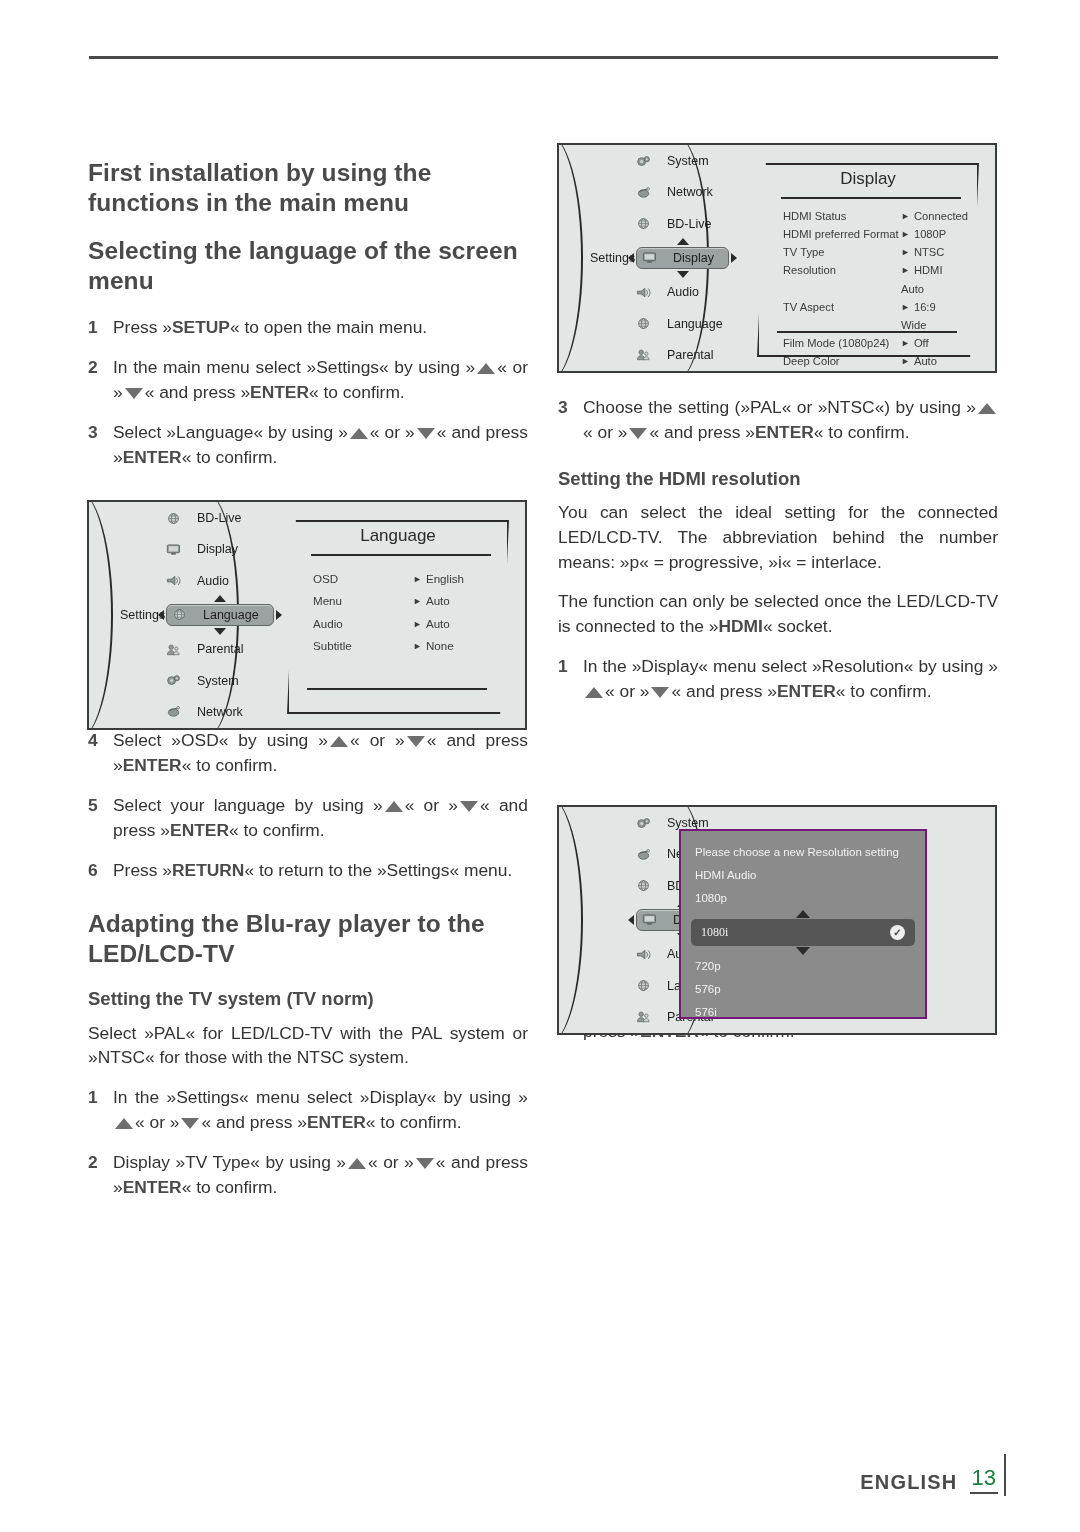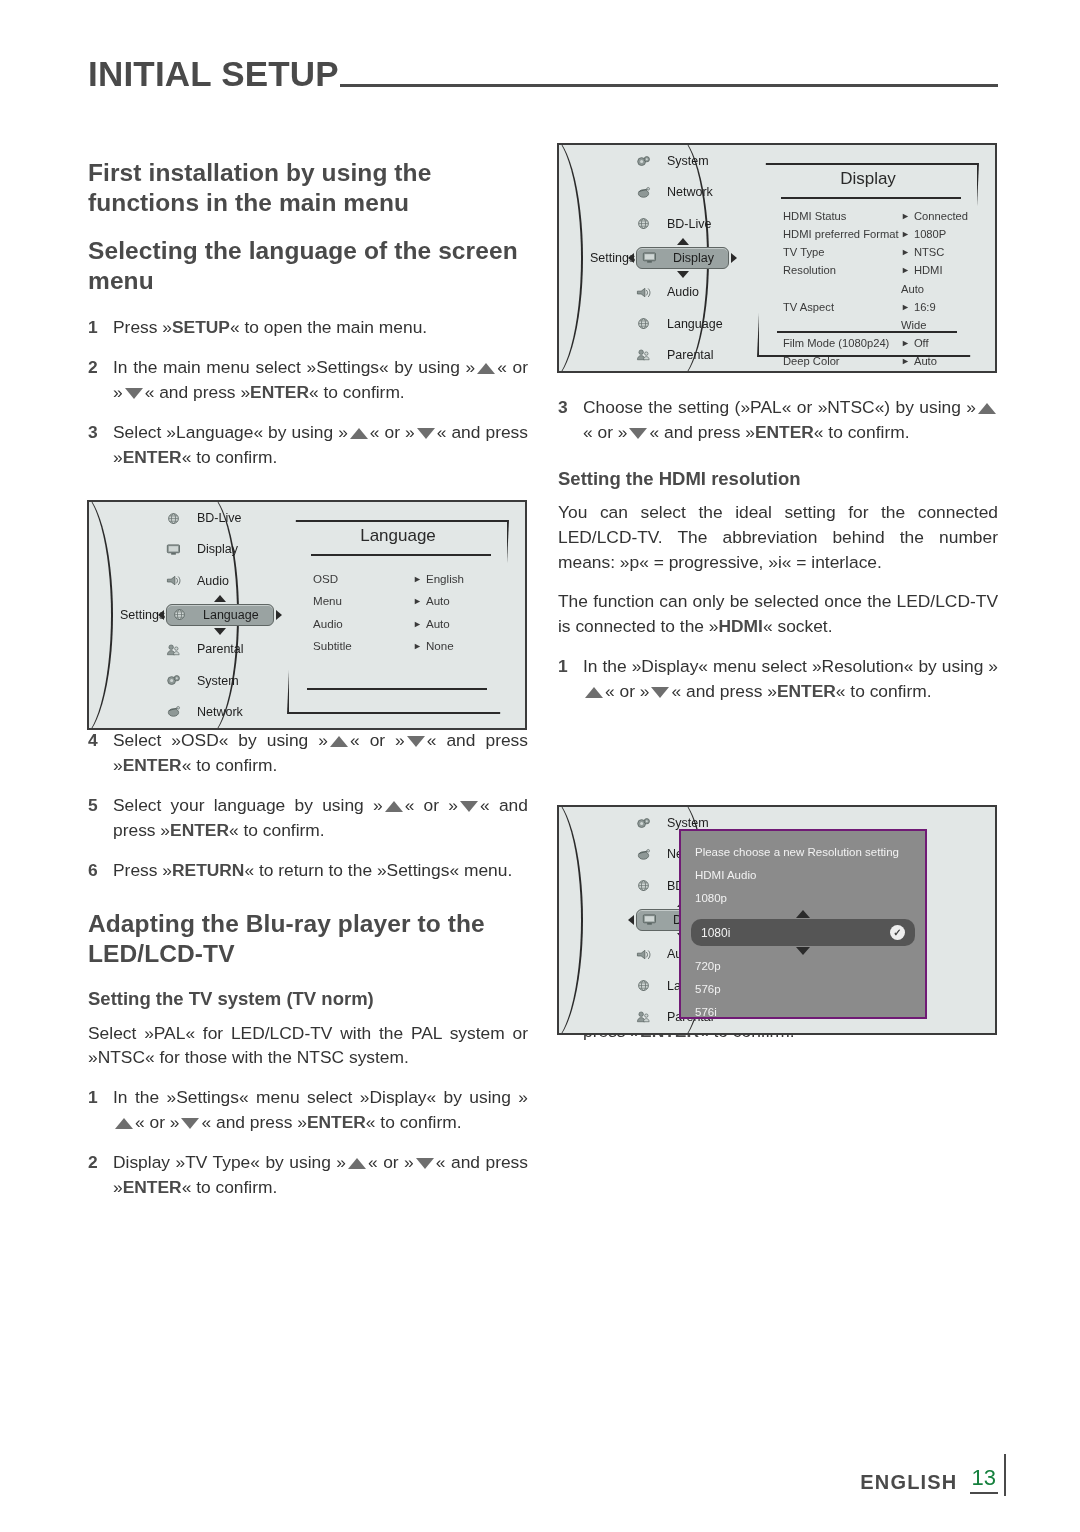--- a/index.html
+++ b/index.html
@@ -285,27 +285,28 @@
     border: 2px solid #701a75;
     box-sizing: border-box;
     padding: 10px 14px 0 14px;
     color: #f2f2f2;
     font-size: 11.5px;
   }
   .res-line { line-height: 2.0; white-space: nowrap; }
   .res-sel {
     position: relative;
     background: #555555;
-    border-radius: 10px;
+    border-radius: 5px;
     margin: 9px -4px 9px -4px;
     padding: 6px 10px;
     display: flex;
     align-items: center;
     justify-content: space-between;
     font-size: 12px;
+    font-family: Liberation Serif, serif;
   }
   .res-sel .arrow-up, .res-sel .arrow-dn {
     position: absolute; left: 50%;
     transform: translateX(-50%);
     width: 0; height: 0;
     border-left: 7px solid transparent;
     border-right: 7px solid transparent;
   }
   .res-sel .arrow-up { top: -9px; border-bottom: 8px solid #2b2b2b; }
   .res-sel .arrow-dn { bottom: -9px; border-top: 8px solid #2b2b2b; }
@@ -321,21 +322,20 @@
 
   
   .osd-ico { width: 15px; height: 13px; flex: 0 0 15px; display:block; }
 </style>
 </head>
 <body>
 
 <div class="page">
 
   <div class="chapter-head">
-    <div class="chapter-title">INITIAL SETUP</div>
     <div class="chapter-rule"></div>
   </div>
 
   <div class="col col-left">
 
     <h2 class="head1">First installation by using the functions in the main menu</h2>
 
     <h2 class="head1">Selecting the language of the screen menu</h2>
 
     <div class="step nojust">

